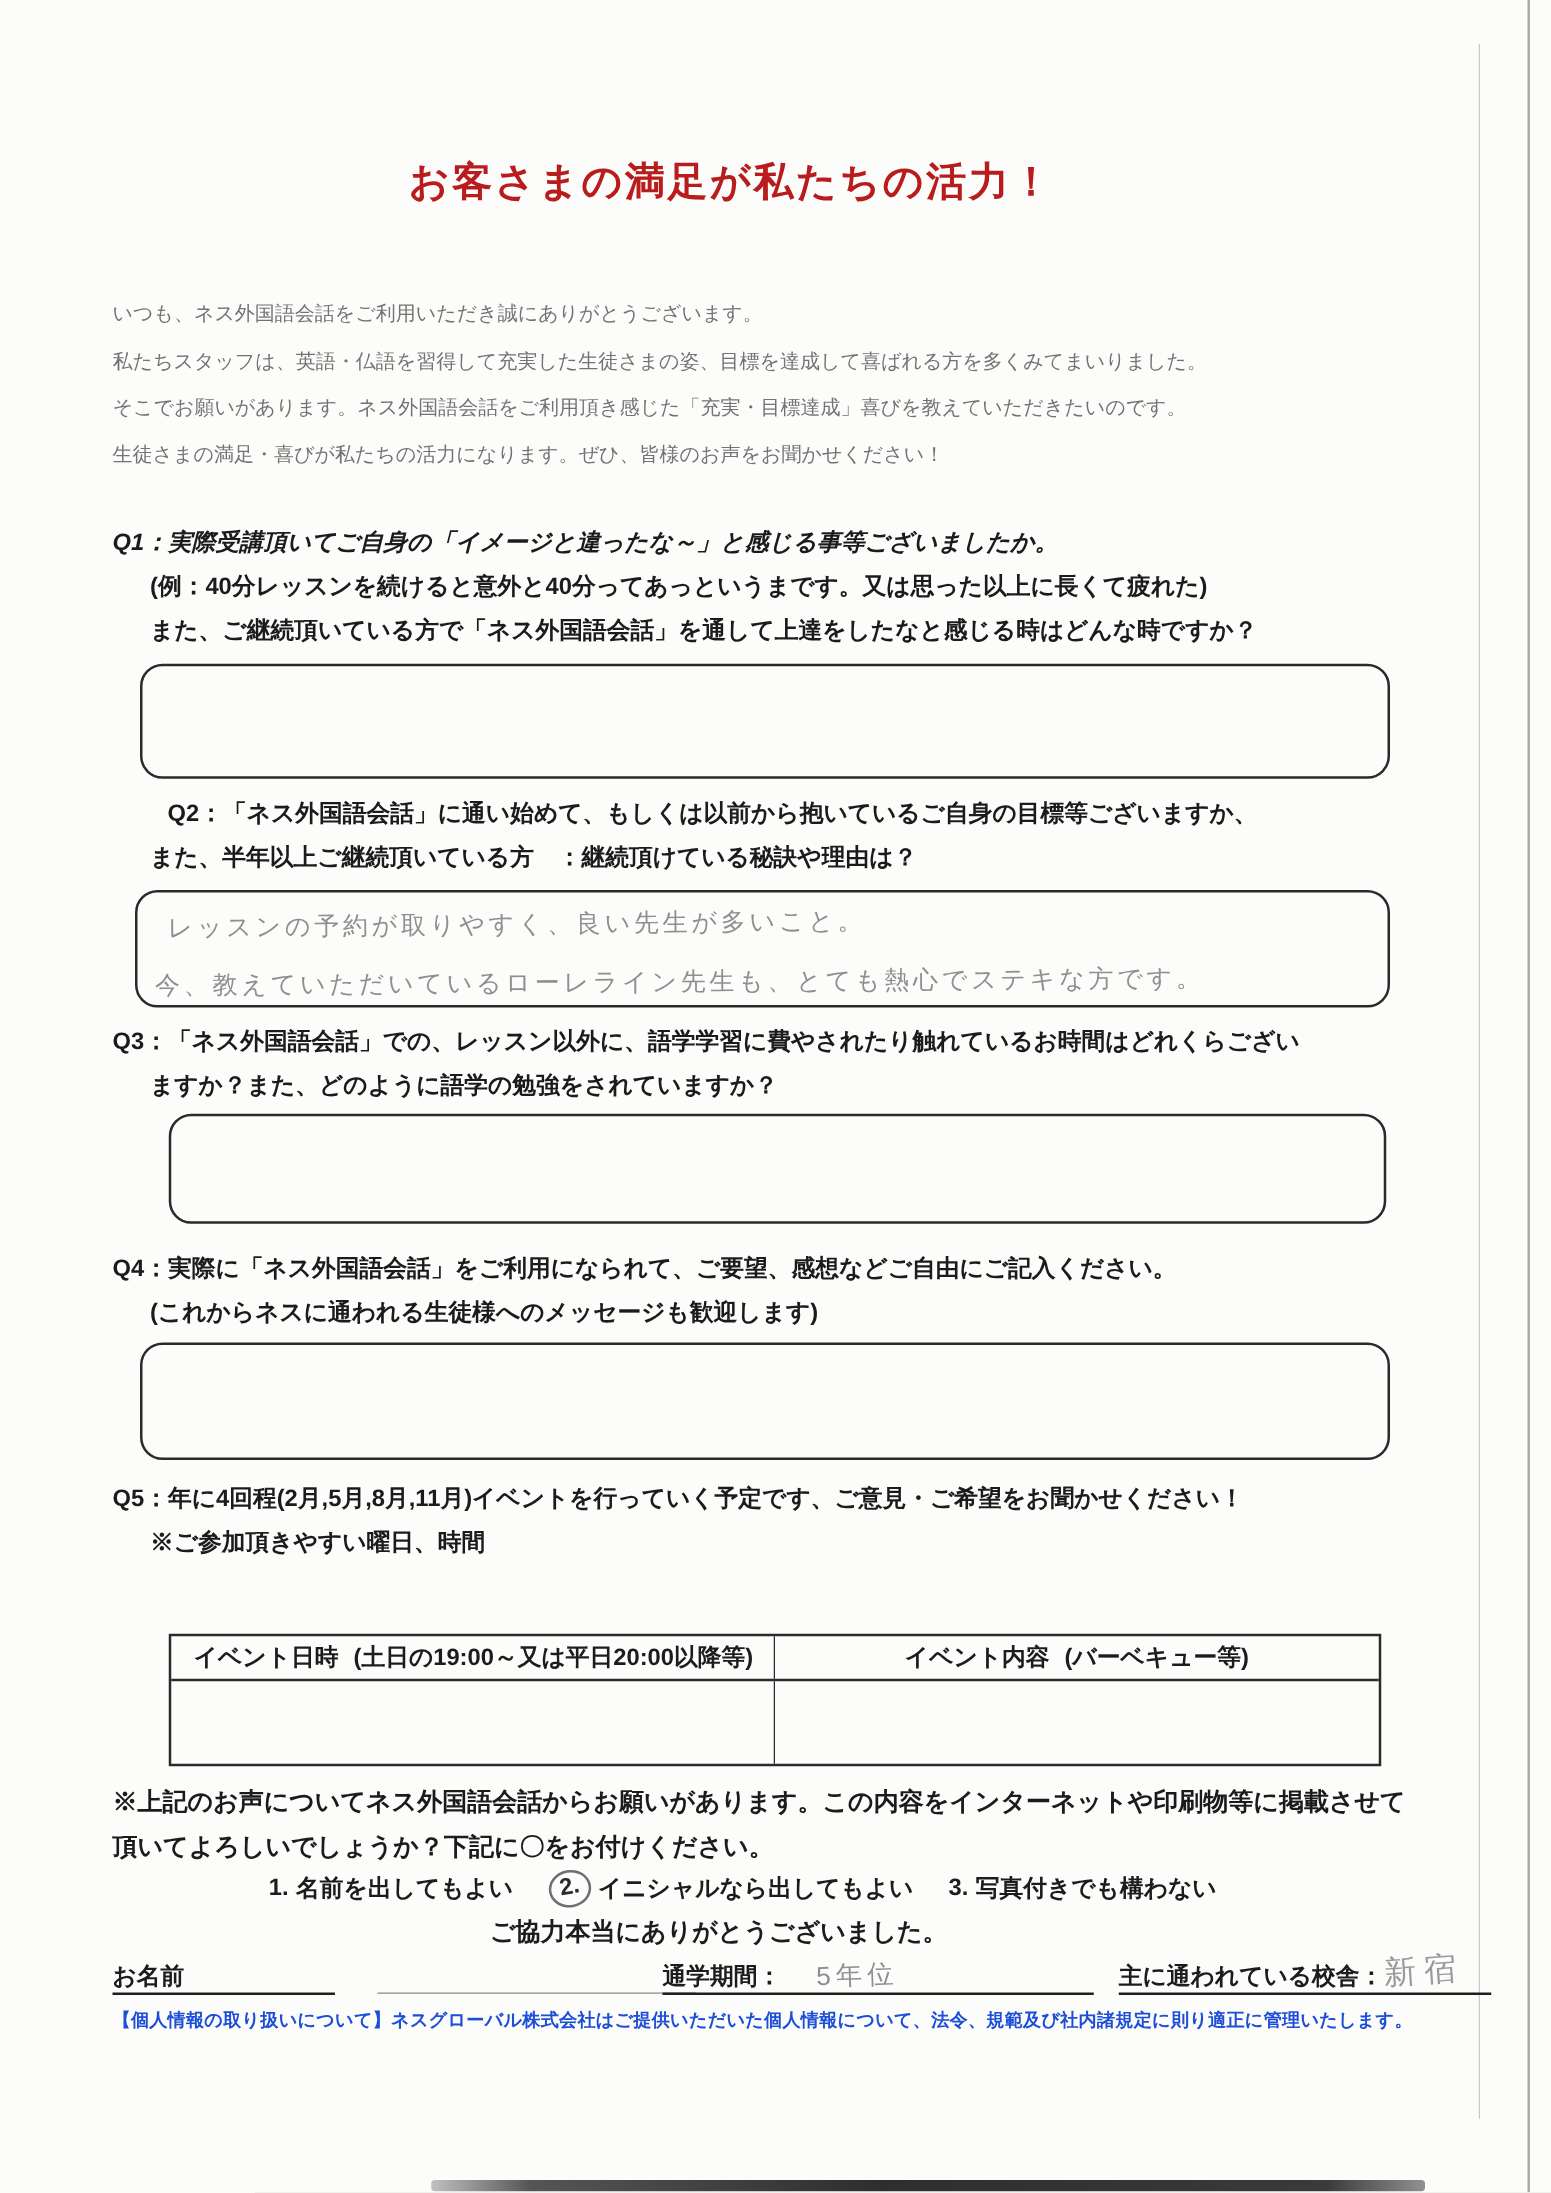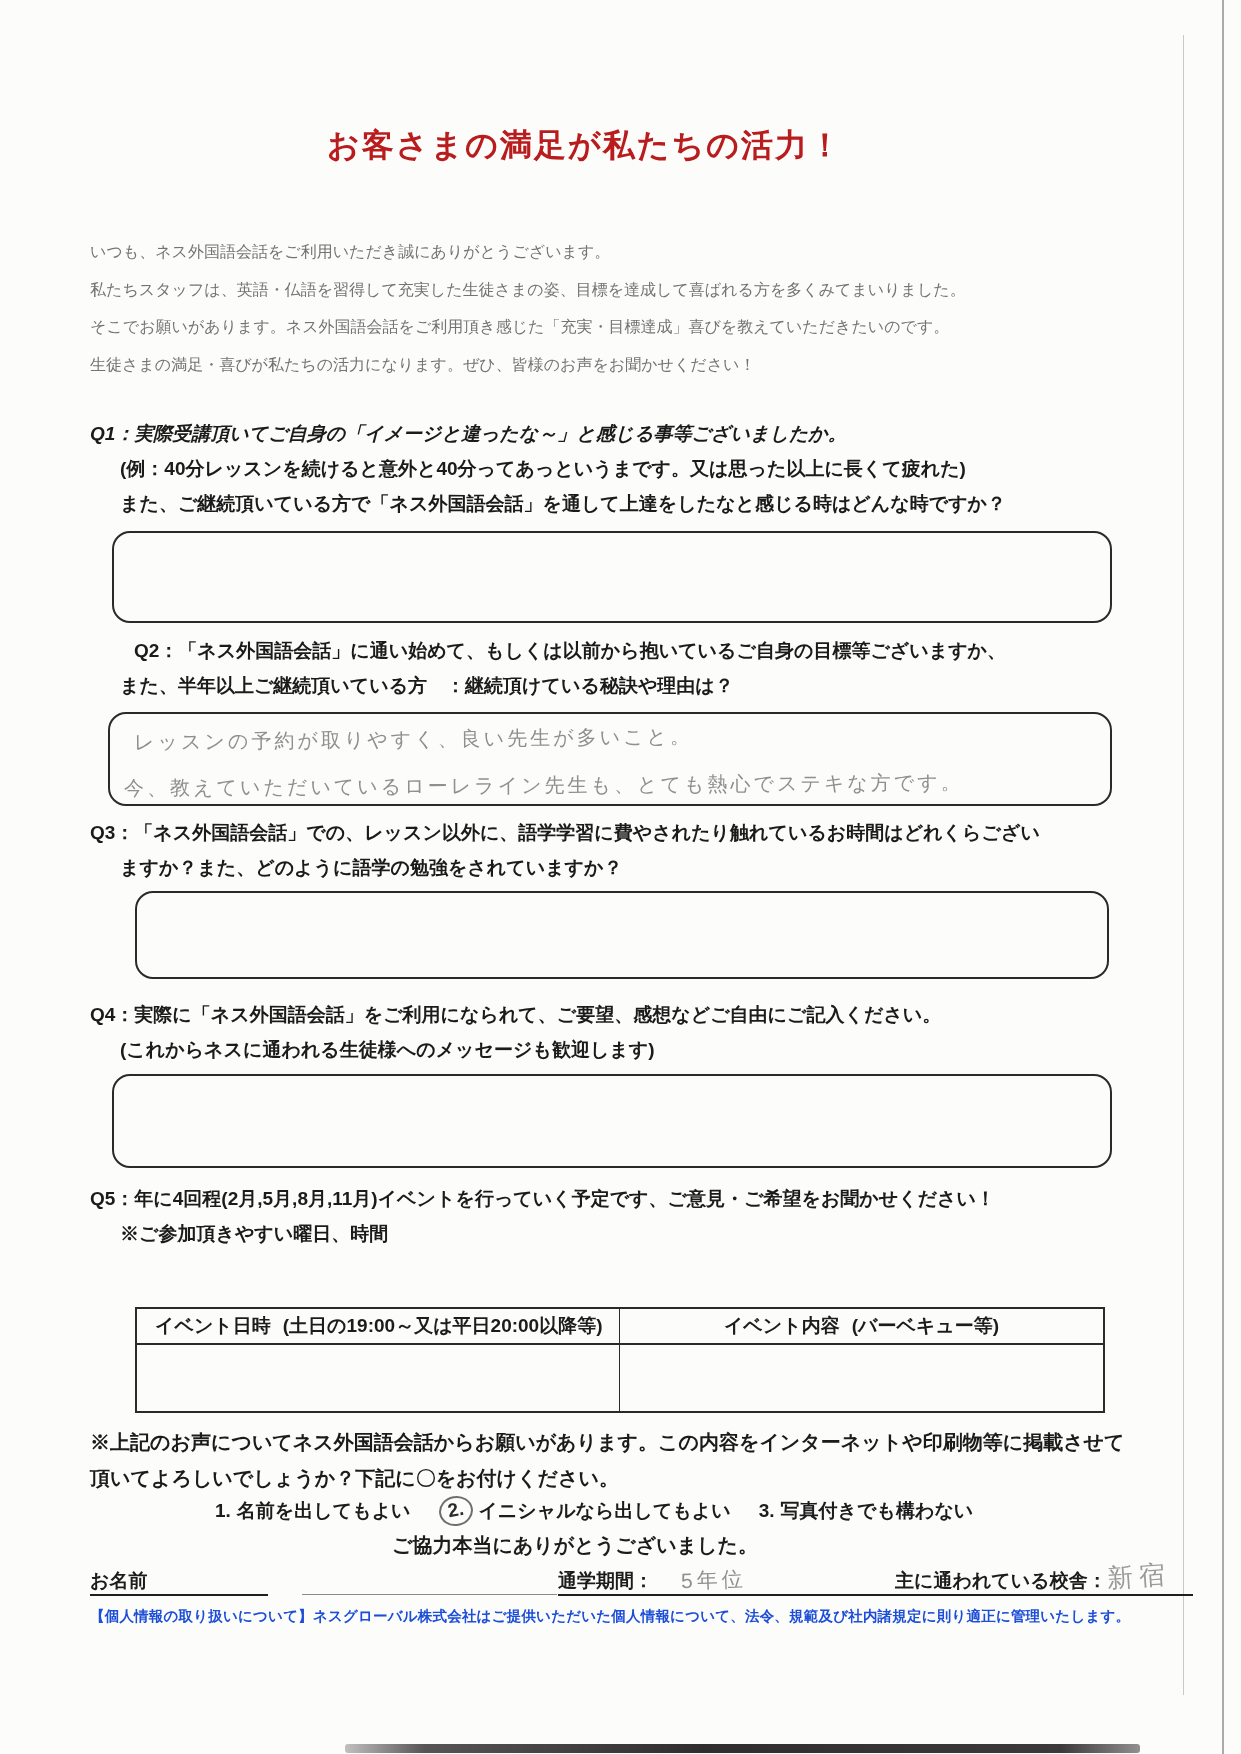--- a/index.html
+++ b/index.html
@@ -184,21 +184,21 @@
   </div>
 
   <div class="abs thanks">ご協力本当にありがとうございました。</div>
 
   <div class="f-group" style="left:90px; top:1564px; width:178px; height:30px;">
     <span class="footer-label">お名前</span>
     <span class="handwriting" style="margin-left:10px;"></span>
   </div>
   <div class="f-underline" style="left:302px; top:1564px; width:255px; height:30px;"></div>
 
-  <div class="f-group" style="left:558px; top:1560px; width:345px; height:34px;">
+  <div class="f-group" style="left:530px; top:1560px; width:345px; height:34px;">
     <span class="footer-label">通学期間：</span>
     <span class="hw-small" style="margin-left:28px;">5年位</span>
   </div>
 
   <div class="f-group" style="left:895px; top:1560px; width:298px; height:34px;">
     <span class="footer-label">主に通われている校舎：</span>
     <span class="hw-school">新宿</span>
   </div>
 
   <div class="abs privacy">【個人情報の取り扱いについて】ネスグローバル株式会社はご提供いただいた個人情報について、法令、規範及び社内諸規定に則り適正に管理いたします。</div>

